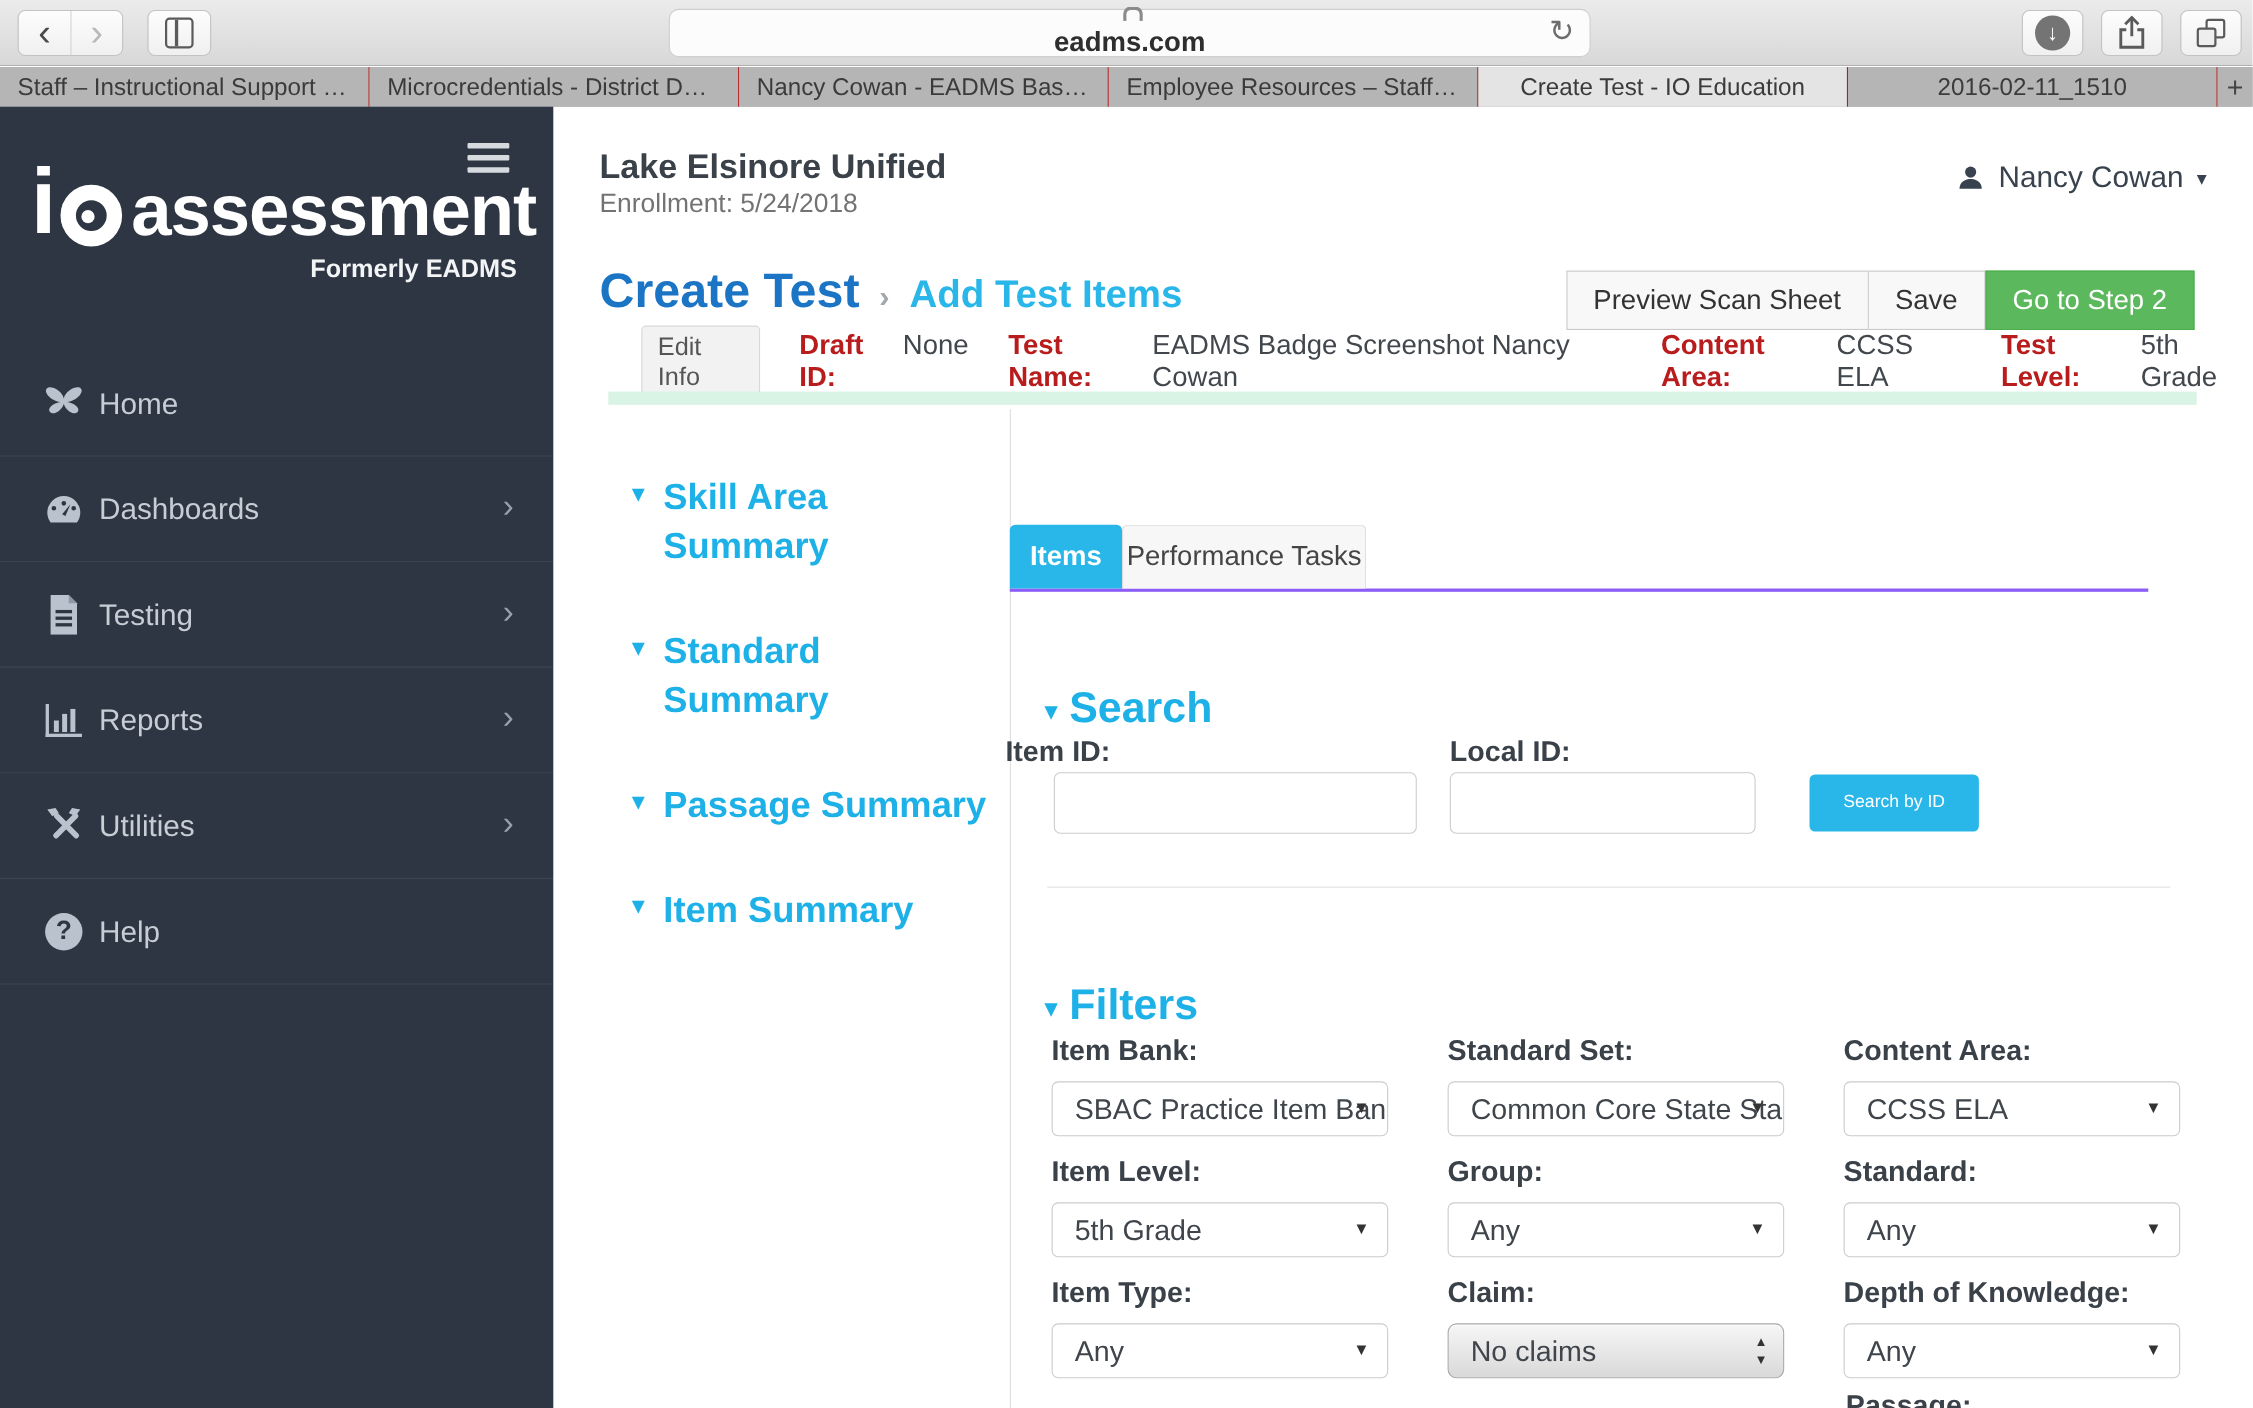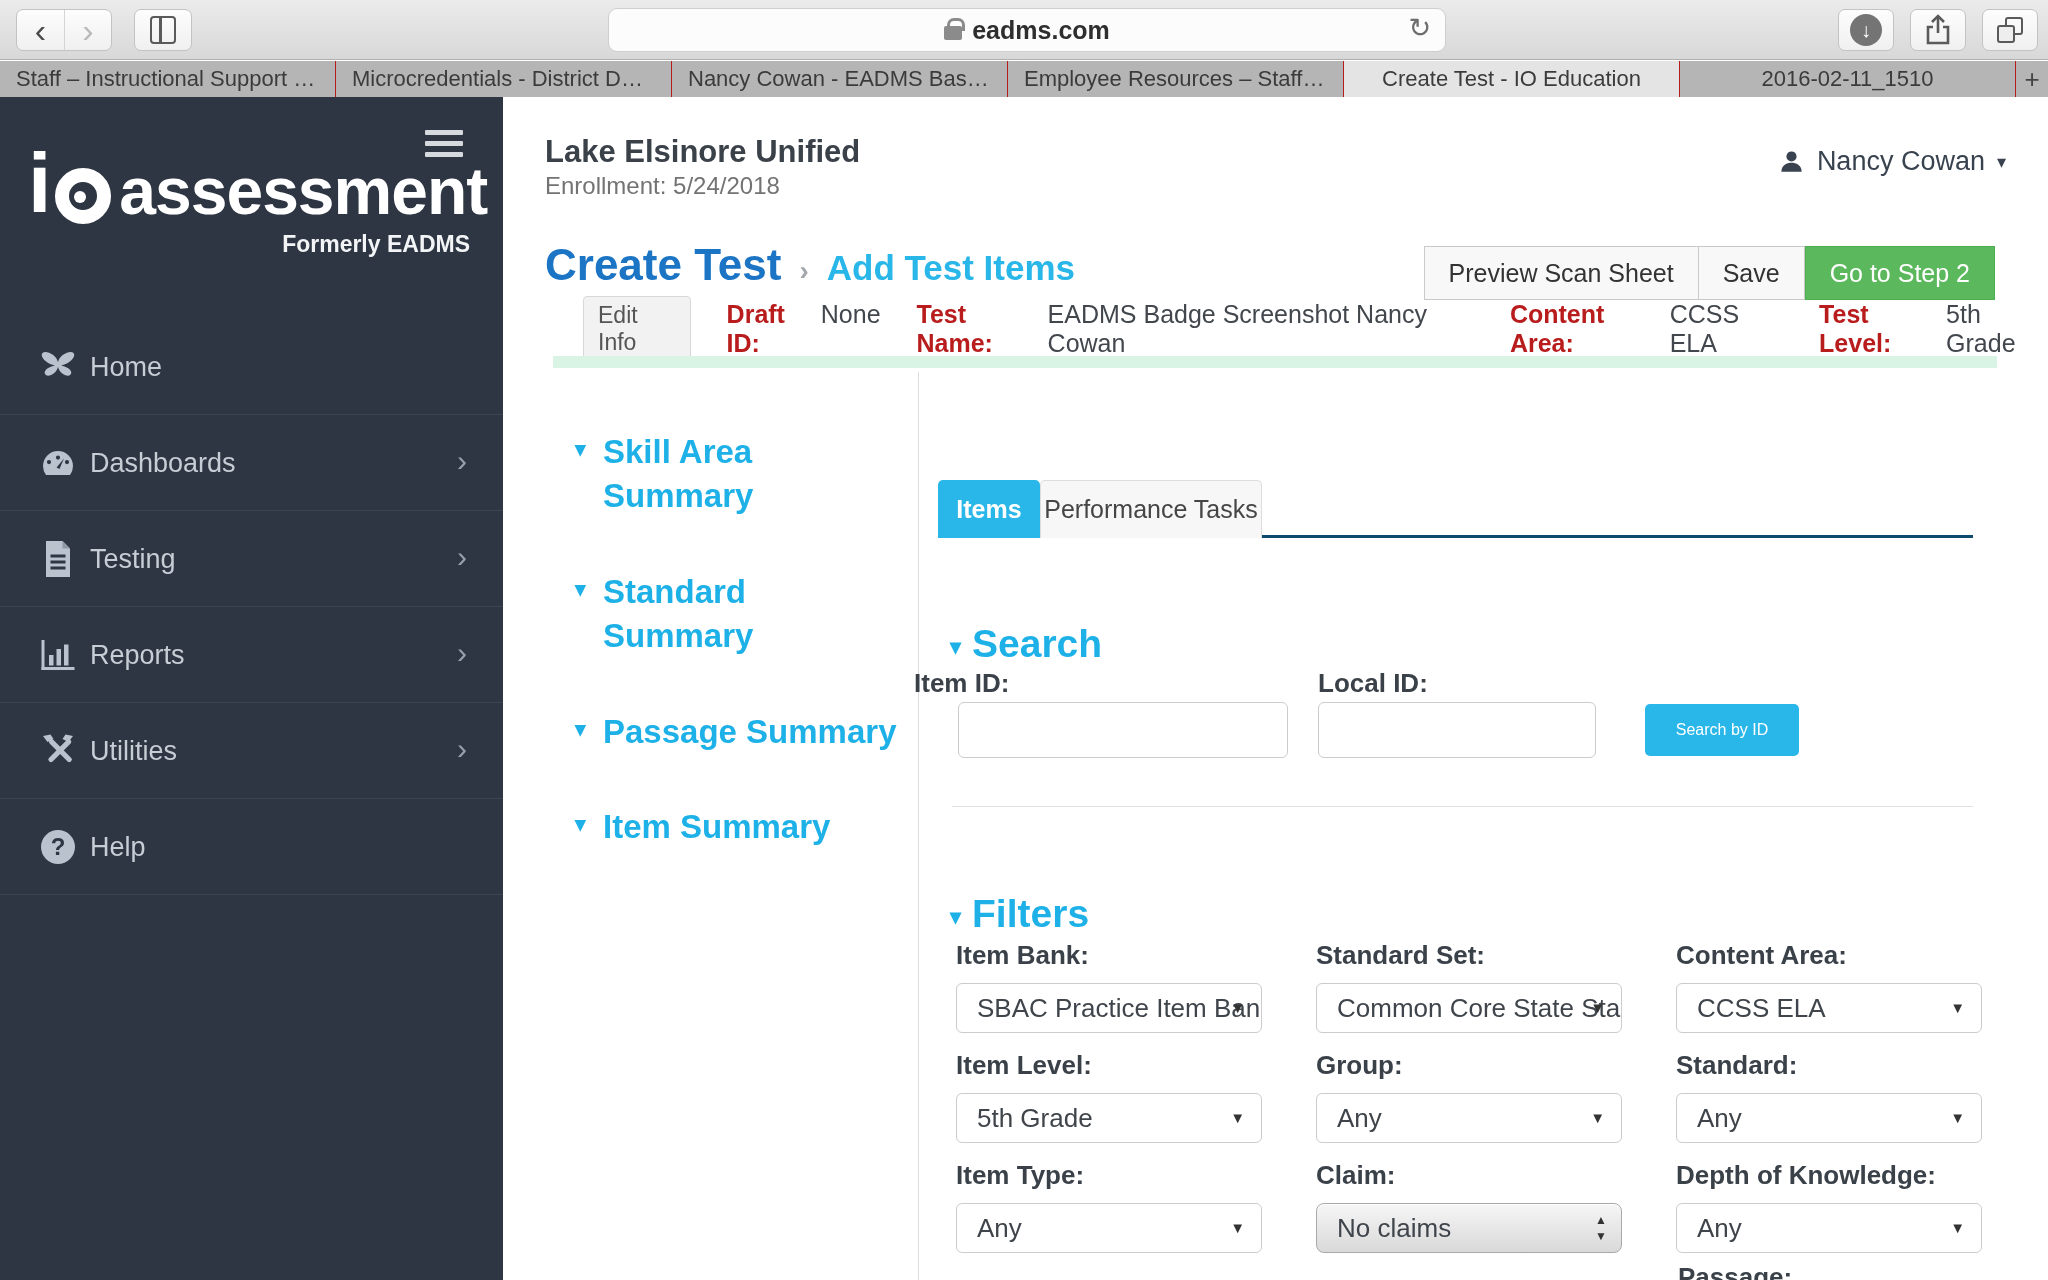--- a/index.html
+++ b/index.html
@@ -15,21 +15,21 @@
           justify-content:center; color:#4a4a4a; }
   .navgroup { left:16px; width:96px; padding:0; }
   .navgroup .half { width:48px; height:100%; display:flex; align-items:center; justify-content:center;
                     font-size:34px; line-height:1; }
   .navgroup .half.fwd { border-left:1px solid #d4d4d4; color:#b9b9b9; }
   .panelbtn { left:134px; width:58px; }
   .panel-ico { width:26px; height:28px; border:2.5px solid #5a5a5a; border-radius:4px; position:relative; }
   .panel-ico:before { content:""; position:absolute; left:7px; top:0; bottom:0; width:2.5px; background:#5a5a5a; }
   .urlbar { position:absolute; left:608px; top:8px; width:838px; height:44px; background:#fcfcfc;
             border:1px solid #cfcfcf; border-radius:9px; display:flex; align-items:center;
-            justify-content:center; gap:10px; }
+            justify-content:center; gap:10px;flex-direction:column; }
   .lock { position:relative; width:18px; height:14px; background:#8b8b8b; border-radius:2px; margin-top:6px; }
   .lock:before { content:""; position:absolute; left:3px; top:-8px; width:12px; height:10px;
                  border:3px solid #8b8b8b; border-bottom:none; border-radius:7px 7px 0 0; }
   .urltext { font-size:25px; color:#2e2e2e; font-weight:bold; }
   .refresh { position:absolute; right:14px; top:3px; font-size:27px; color:#6d6d6d; }
   .dlbtn { left:1838px; width:56px; }
   .dl-circle { width:32px; height:32px; border-radius:50%; background:#747474; color:#fff;
                display:flex; align-items:center; justify-content:center; font-size:20px; font-weight:bold; }
   .sharebtn { left:1910px; width:56px; }
   .tabsbtn { left:1982px; width:56px; }
@@ -94,22 +94,22 @@
   .greenbar { position:absolute; left:553px; top:356px; width:1444px; height:12px; background:#d9f3e5; }
   .vdivider { position:absolute; left:918px; top:372px; width:1px; height:908px; background:#ddd; }
 
   
   .summaries { position:absolute; left:575px; top:430px; width:330px; }
   .summary { position:relative; padding-left:28px; margin-bottom:52px; font-size:33px; font-weight:bold;
              color:#1db1e8; line-height:1.33; cursor:pointer; }
   .summary .scaret { position:absolute; left:0; top:5px; font-size:21px; }
 
   
-  .ctabs { position:absolute; left:938px; top:480px; width:1035px; height:58px;
-           border-bottom:3px solid #0c4a6e; display:flex; }
+  .ctabs { position:absolute; left:918px; top:480px; width:1035px; height:58px;
+           border-bottom:3px solid #8b5cf6; display:flex; align-items:flex-end; }
   .ctab { height:58px; display:flex; align-items:center; justify-content:center; font-size:25px;
           border-radius:5px 5px 0 0; cursor:pointer; }
   .ctab.items { width:102px; background:#29b6e8; color:#fff; font-weight:bold; }
   .ctab.perf { width:222px; background:#f7f7f7; border:1px solid #ddd; border-bottom:none; color:#454545; }
 
   
   .sechead { position:absolute; display:flex; align-items:center; gap:11px; color:#1db1e8;
              font-size:39px; font-weight:bold; cursor:pointer; }
   .sechead .scaret { font-size:22px; margin-top:6px; }
   .search-head { left:950px; top:622px; }

